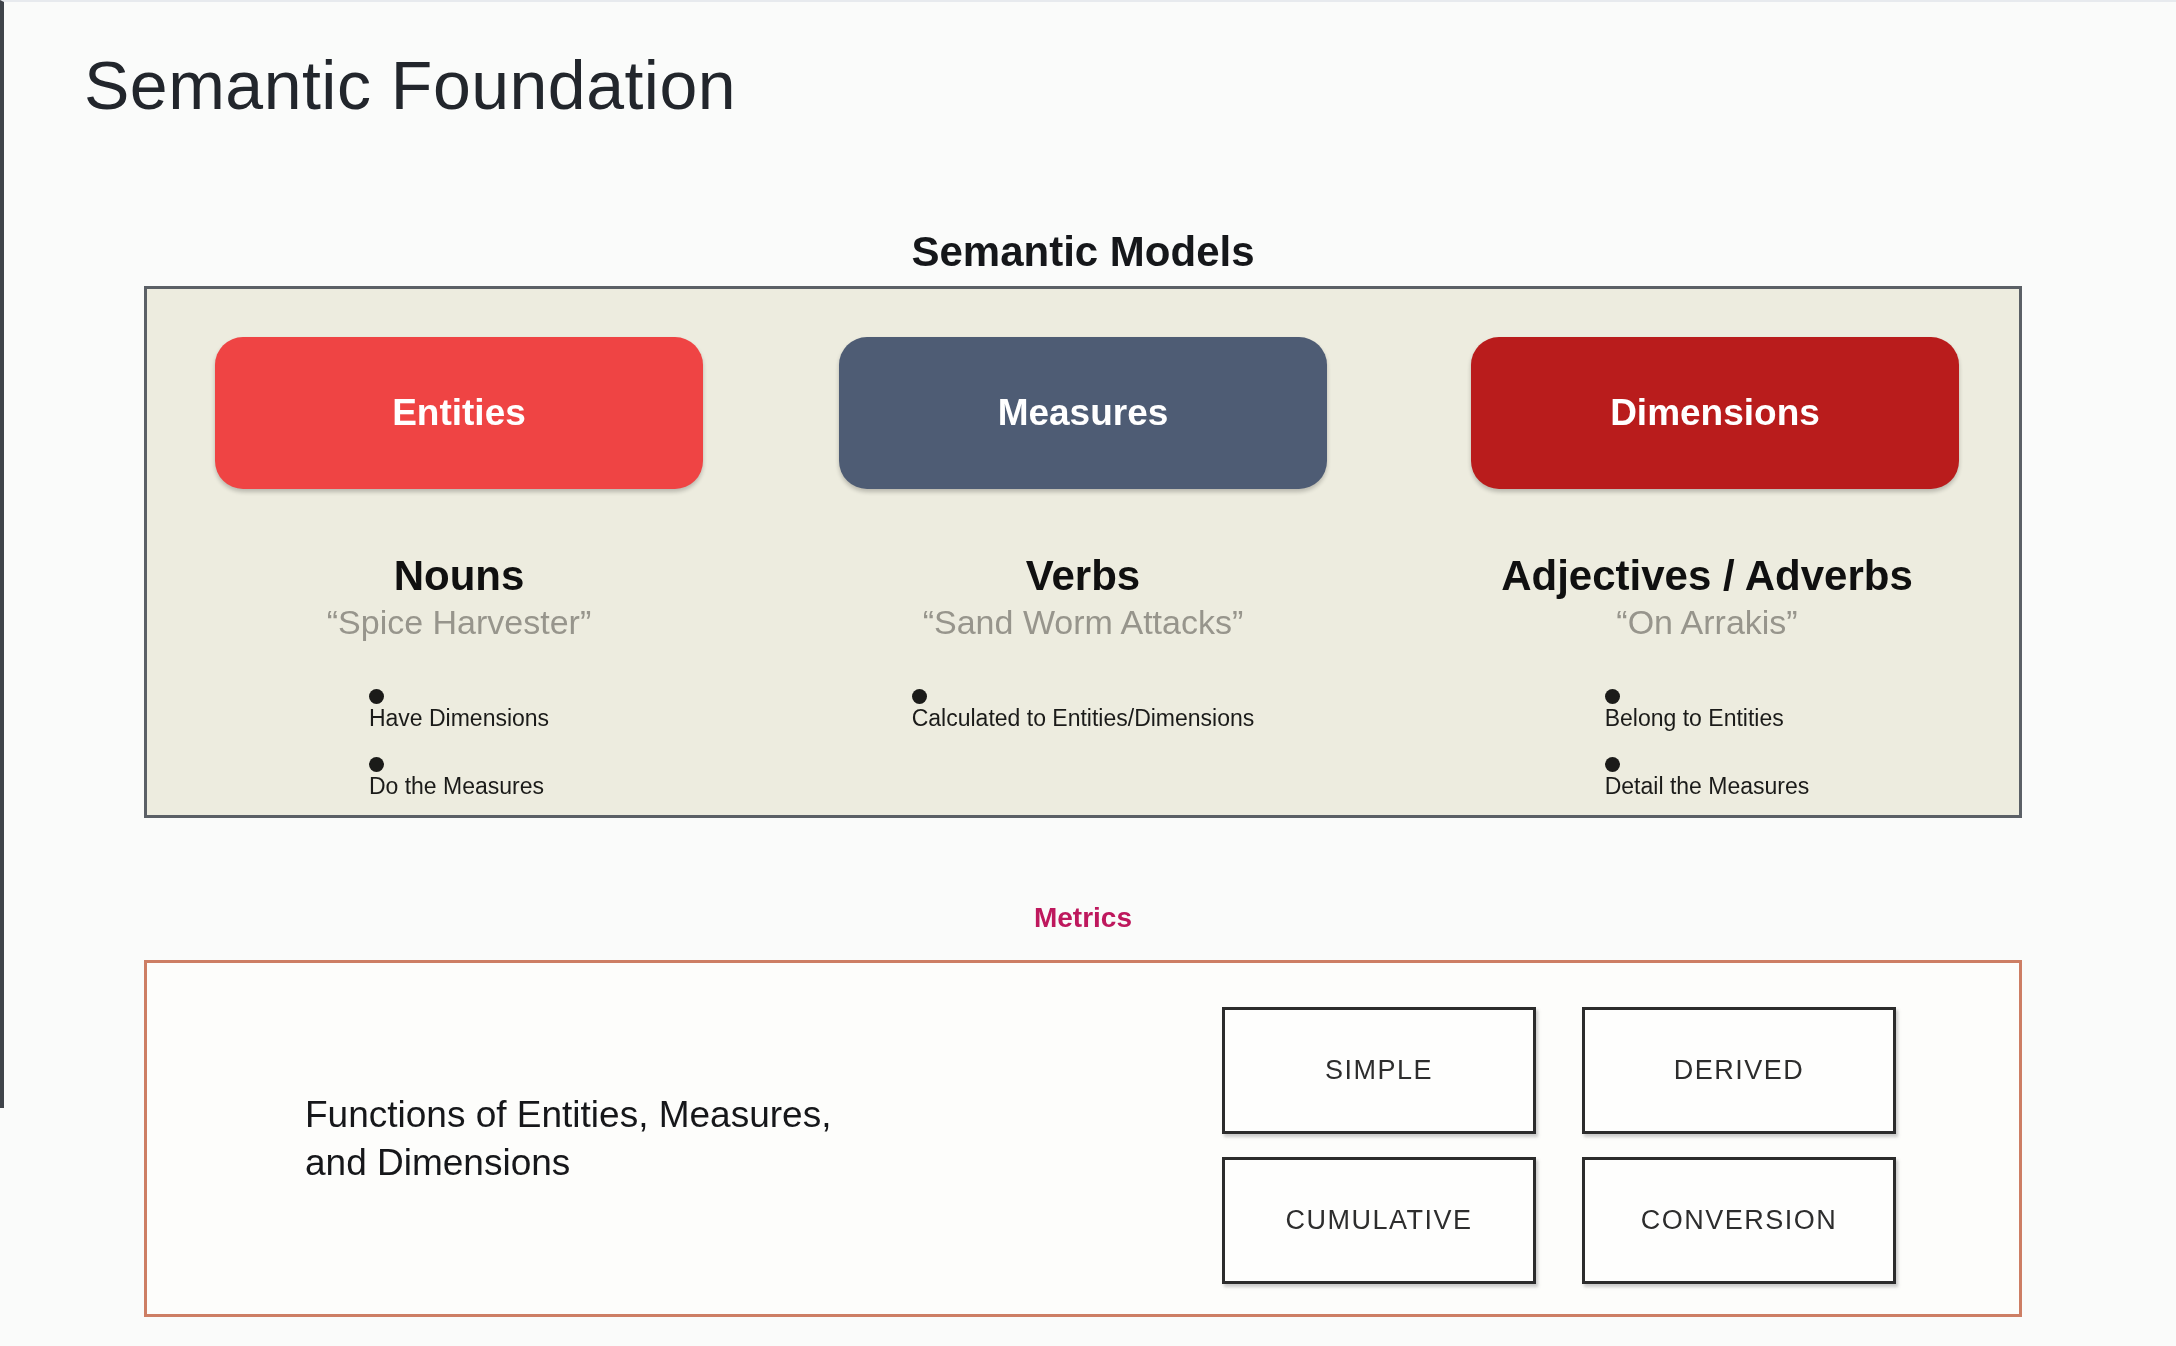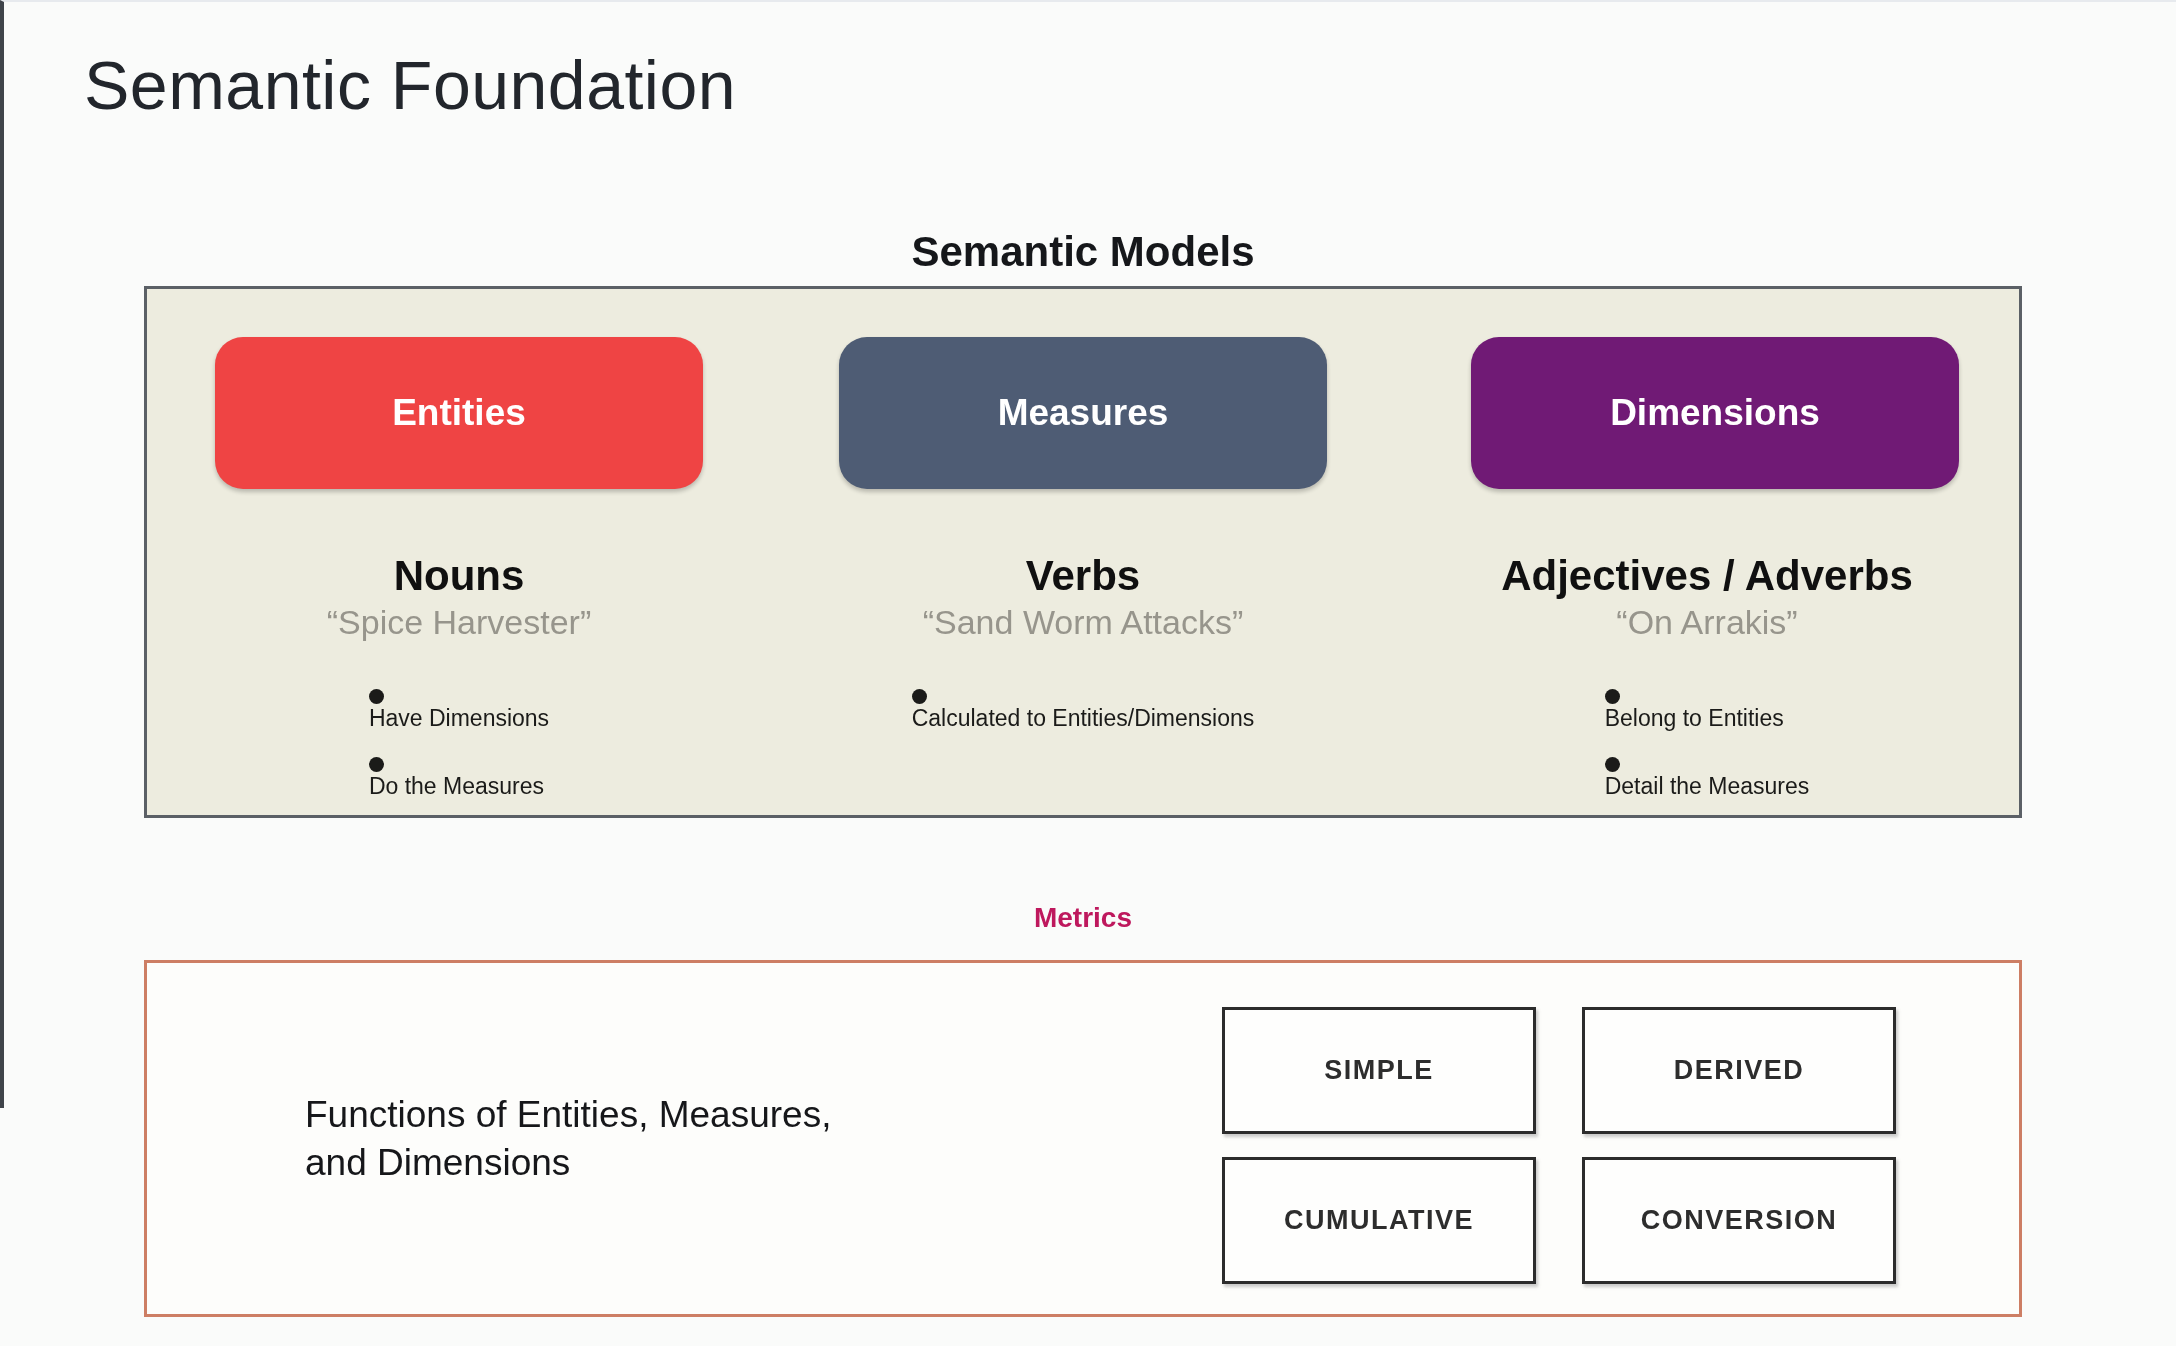--- a/index.html
+++ b/index.html
@@ -96,21 +96,20 @@
     grid-auto-rows: 127px;
     column-gap: 46px; row-gap: 23px;
   }
   .metric-box {
     border: 3px solid #2c2c2c;
     background: #fefefd;
     box-sizing: border-box;
     display: flex; align-items: center; justify-content: center;
     font-size: 27px; letter-spacing: 1.5px; color: #2d2d2d;
     box-shadow: 2px 3px 3px rgba(110,110,110,0.35);
-    font-weight: bold;
   }
 </style>
 </head>
 <body>
 
 <div class="slide">
 
   <div class="page-title">Semantic Foundation</div>
 
   <div class="models-heading">Semantic Models</div>
@@ -139,21 +138,21 @@
       <div class="model-quote">“Sand Worm Attacks”</div>
       <ul class="model-list">
         <li>
           <span class="bullet-dot"></span>
           <span class="wrap-narrow">Calculated to Entities/Dimensions</span>
         </li>
       </ul>
     </div>
 
     <div class="model-col">
-      <div class="model-pill" style="background: #701a75; margin-left: 16px;">Dimensions</div>
+      <div class="model-pill" style="background: #b91c1c; margin-left: 16px;">Dimensions</div>
       <div class="model-heading">Adjectives / Adverbs</div>
       <div class="model-quote">“On Arrakis”</div>
       <ul class="model-list">
         <li>
           <span class="bullet-dot"></span>
           <span>Belong to Entities</span>
         </li>
         <li>
           <span class="bullet-dot"></span>
           <span>Detail the Measures</span>

